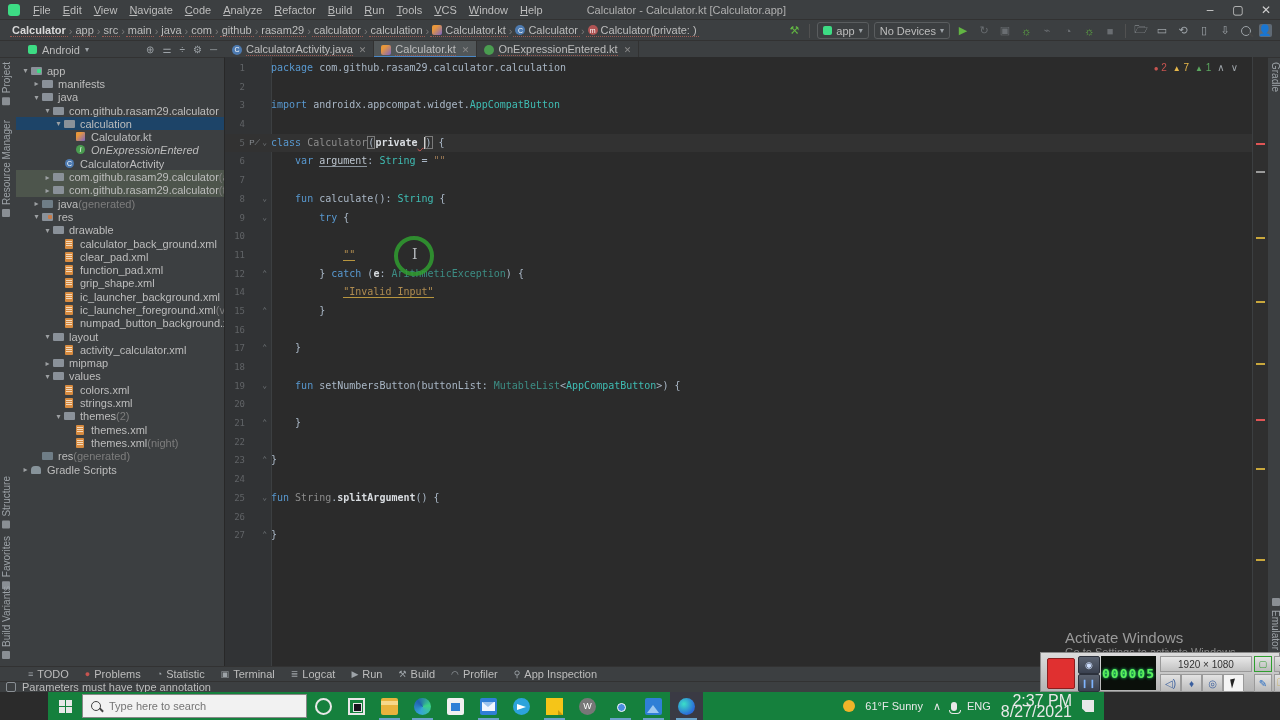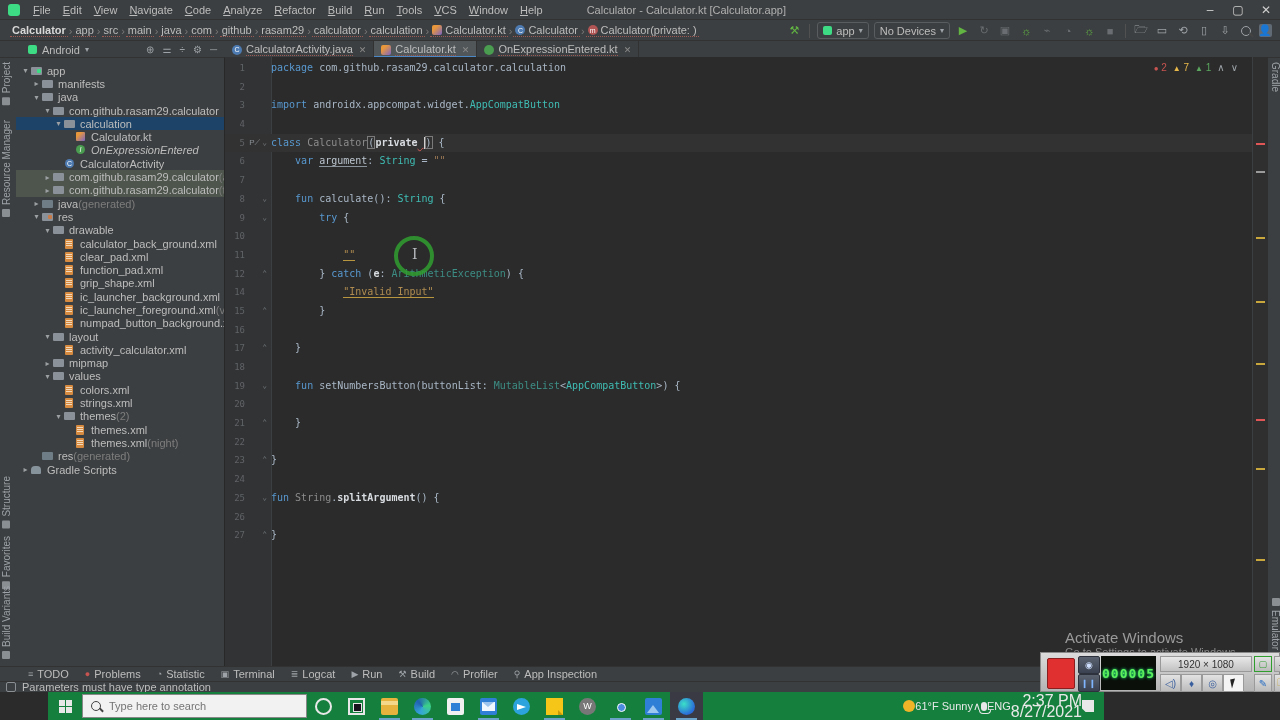--- a/index.html
+++ b/index.html
@@ -142,21 +142,21 @@
   .ti.telegram{border-radius:50%;background:#2ca3dc;}
   .ti.telegram:before{content:"";position:absolute;left:4px;top:6px;border-left:9px solid #fff;border-top:3px solid transparent;border-bottom:3px solid transparent;}
   .ti.sticky{background:#f5c518;}
   .ti.sticky:before{content:"";position:absolute;right:0;bottom:0;border-left:5px solid #c79a0a;border-top:5px solid transparent;}
   .ti.wapp{border-radius:50%;background:#777;color:#fff;font-size:9px;text-align:center;line-height:17px;}
   .ti.chrome{border-radius:50%;background:conic-gradient(#e04b3c 0 33%,#f7c row 0,#f7ca3c 33% 66%,#52a852 66% 100%);}
   .ti.chrome:after{content:"";position:absolute;left:5px;top:5px;width:7px;height:7px;background:#4a8de0;border:1px solid #fff;border-radius:50%;}
   .ti.photos{background:#2f7fd6;border-radius:2px;}
   .ti.photos:before{content:"";position:absolute;left:2px;bottom:2px;border-left:6px solid transparent;border-right:6px solid transparent;border-bottom:8px solid #9cc8f0;}
   .ti.studio{border-radius:50%;background:radial-gradient(circle at 35% 35%,#3be0c8,#2a6bd8 70%);}
-  #tray{margin-left:auto;display:flex;align-items:center;padding-right:10px;color:#e8e8e8;}
+  #tray{margin-left:auto;display:flex;align-items:center;gap:10px;padding-right:10px;color:#e8e8e8;}
   .sun{width:12px;height:12px;border-radius:50%;background:#f0b429;}
   .tray-time{text-align:right;font-size:16px;line-height:11px;}
   .tray-mic{width:6px;height:9px;background:#e8e8e8;border-radius:3px;position:relative;}
   .tray-mic:after{content:"";position:absolute;left:-2px;bottom:-3px;width:10px;height:3px;border:1px solid #e8e8e8;border-top:none;border-radius:0 0 5px 5px;}
   .tray-notif{width:12px;height:12px;background:#e8e8e8;clip-path:polygon(0 0,100% 0,100% 100%,30% 100%,0 70%);}
   
   #watermark{left:1065px;top:629px;color:#9a9a9a;}
   #watermark .l1{font-size:15px;}
   #watermark .l2{font-size:11px;color:#8a8a8a;}
   #recorder{left:1040px;top:652px;width:240px;height:40px;background:linear-gradient(#dcdcdc,#b4b4b4);border:1px solid #8a8a8a;box-sizing:border-box;}

